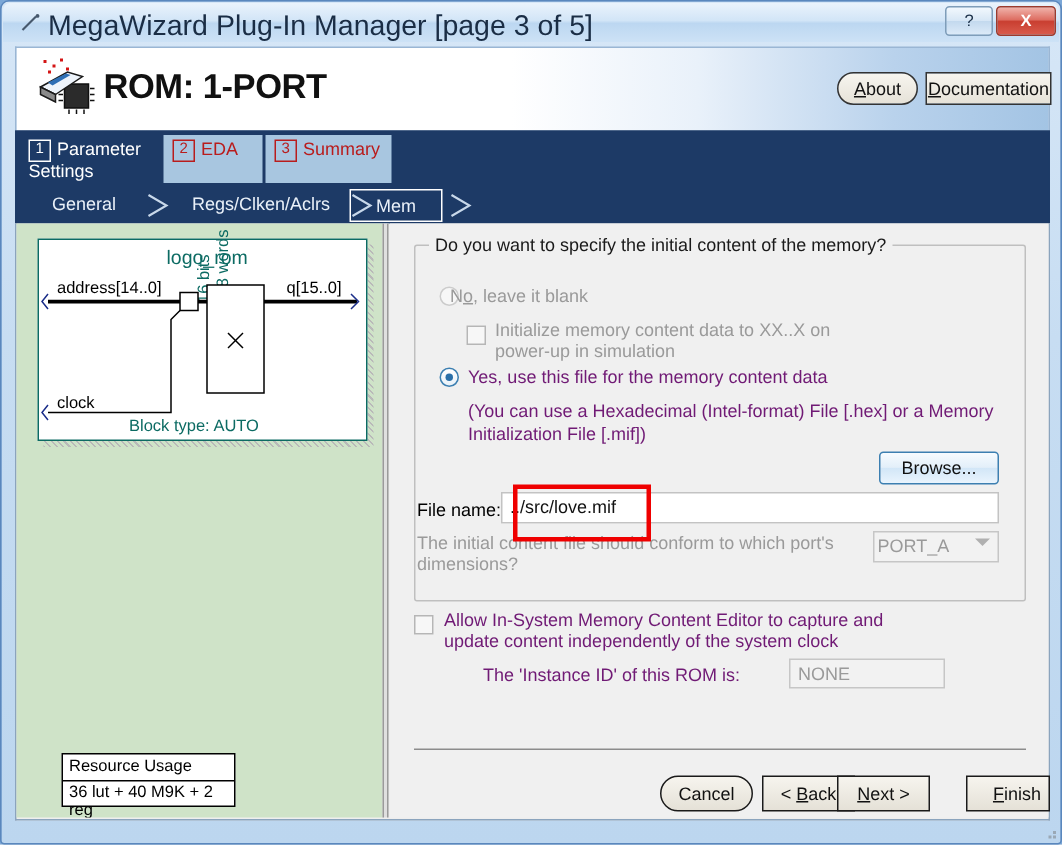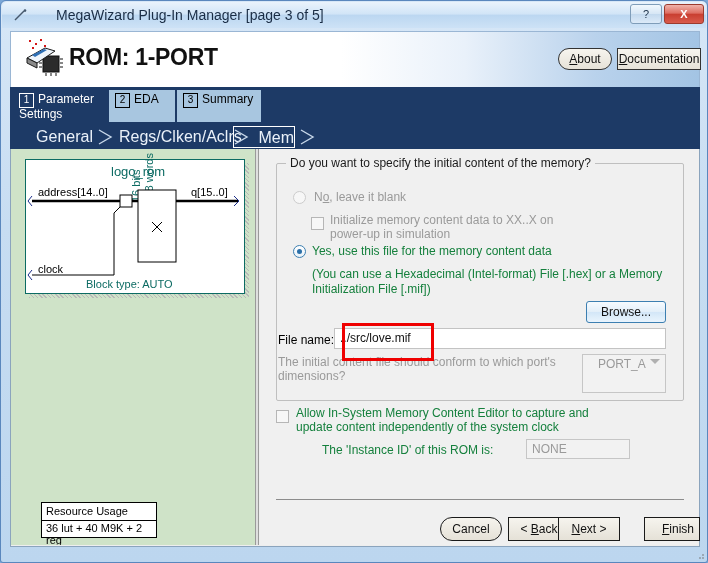--- a/index.html
+++ b/index.html
@@ -20,21 +20,21 @@
   #titlebar{
     position:absolute;left:1px;top:1px;width:704px;height:26px;
     border-radius:5px 5px 0 0;
     background:linear-gradient(to bottom,#eaf3fc 0%,#d2e5f7 45%,#bcd7f1 52%,#cde2f6 100%);
   }
   #title-icon{
     position:absolute;left:12px;top:7px;width:13px;height:13px;
   }
   #title-text{
     position:absolute;left:30px;top:5px;
-    font-size:14px;color:#1a2d45;white-space:nowrap;margin-left:24px;
+    font-size:19px;color:#1a2d45;white-space:nowrap;
   }
   .sysbtn{
     position:absolute;top:2px;height:20px;
     box-sizing:border-box;border:1px solid #7f9db9;border-radius:3px;
     text-align:center;font-size:11px;line-height:18px;color:#1b3048;
   }
   #btn-help{left:628px;width:32px;background:linear-gradient(to bottom,#f2f8fd,#d6e6f5 50%,#c3d9ee 51%,#dceaf8);}
   #btn-close{left:662px;width:40px;
     background:linear-gradient(to bottom,#f0b3ab,#de6e62 45%,#c93f31 52%,#d95b4c);
     border:1px solid #9c3a2d;color:#fff;font-weight:bold;}
@@ -60,33 +60,33 @@
   
   #tabstrip{
     position:absolute;left:9px;top:86px;width:690px;height:62px;
     background:#1d3a66;border:1px solid #1d3a66;box-sizing:border-box;
   }
   .tab{
     position:absolute;top:2px;height:32px;box-sizing:border-box;
     font-size:12px;padding-left:6px;padding-top:3px;line-height:13px;
   }
   .tab.active{background:#1d3a66;color:#ffffff;}
-  .tab.inactive{background:#a8c6e0;color:#000000;}
+  .tab.inactive{background:#a8c6e0;color:#b91c1c;}
   .tabnum{
     display:inline-block;width:13px;height:13px;line-height:12px;text-align:center;
     border:1px solid currentColor;font-size:10px;margin-right:4px;vertical-align:top;
   }
   .tab.active .tabnum{border-color:#fff;color:#fff;}
   #tab-1{left:2px;width:94px;}
   #tab-2{left:98px;width:66px;}
   #tab-3{left:166px;width:84px;}
   
   .sub{
-    position:absolute;top:38px;height:22px;color:#eaf1f9;font-size:16px;
-    line-height:21px;text-align:right;
+    position:absolute;top:38px;height:22px;color:#eaf1f9;font-size:12px;
+    line-height:21px;text-align:center;
   }
   #sub-1{left:8px;width:74px;}
   #sub-2{left:108px;width:110px;}
   #sub-3{left:222px;width:62px;border:1px solid #ffffff;box-sizing:border-box;}
   .chev{position:absolute;top:38px;width:28px;height:22px;}
   #chev-1{left:82px;}
   #chev-2{left:218px;}
   #chev-3{left:284px;}
   
   #body{
@@ -116,21 +116,21 @@
   
   #rightpane{position:absolute;left:249px;top:0px;width:439px;height:396px;background:#f0f0f0;}
   #group{
     position:absolute;left:16px;top:14px;width:408px;height:238px;
     border:1px solid #bfbfbf;box-sizing:border-box;border-radius:2px;
   }
   #group-title{
     position:absolute;left:26px;top:7px;background:#f0f0f0;padding:0 4px;
     font-size:12px;color:#1a1a1a;white-space:nowrap;
   }
-  .row{position:absolute;font-size:12px;color:#15803d;}
+  .row{position:absolute;font-size:12px;color:#701a75;}
   .dim{color:#9a9a9a;}
   .radio{
     position:absolute;width:13px;height:13px;border-radius:50%;
     border:1px solid #9aa7b2;box-sizing:border-box;
     background:linear-gradient(to bottom,#f6f9fc,#dfe7ef);
   }
   .radio.sel{border-color:#3c7fb1;background:linear-gradient(to bottom,#ffffff,#e8f1f8);}
   .radio.sel::after{content:"";position:absolute;left:3px;top:3px;width:5px;height:5px;border-radius:50%;background:#2a6fa8;}
   .radio.off{border-color:#cccccc;background:#f7f7f7;}
   .cbox{
@@ -148,23 +148,23 @@
     position:absolute;left:74px;top:179px;width:332px;height:21px;box-sizing:border-box;
     border:1px solid #c3c3c3;background:#ffffff;font-size:12px;color:#111;
     padding:2px 0 0 5px;
   }
   #redbox{
     position:absolute;left:341px;top:322px;width:92px;height:38px;
     border:3px solid #ef0000;box-sizing:border-box;
   }
   #txt-conform{position:absolute;left:18px;top:206px;width:280px;line-height:14px;font-size:12px;}
   #combo-port{
-    position:absolute;left:322px;top:205px;width:84px;height:39px;box-sizing:border-box;
+    position:absolute;left:322px;top:205px;width:84px;height:21px;box-sizing:border-box;
     border:1px solid #c6c6c6;background:#f2f2f2;font-size:12px;color:#9a9a9a;
-    padding:2px 0 0 15px;
+    padding:2px 0 0 2px;
   }
   #combo-arrow{position:absolute;left:390px;top:210px;width:0;height:0;
     border-left:5px solid transparent;border-right:5px solid transparent;border-top:5px solid #b0b0b0;}
   #chk-ise{position:absolute;left:16px;top:261px;}
   #txt-ise{position:absolute;left:36px;top:257px;width:330px;line-height:14px;font-size:12px;}
   #lbl-inst{position:absolute;left:62px;top:294px;font-size:12px;}
   #inp-inst{
     position:absolute;left:266px;top:290px;width:104px;height:20px;box-sizing:border-box;
     border:1px solid #c6c6c6;background:#f2f2f2;font-size:12px;color:#9a9a9a;padding:2px 0 0 5px;
   }
@@ -287,21 +287,21 @@
     </div>
 
     <div id="pane-split"></div>
 
     <div id="rightpane">
 
       <div id="group"></div>
       <div id="group-title">Do you want to specify the initial content of the memory?</div>
 
       <div class="radio off" style="left:33px;top:42px;"></div>
-      <div class="row dim" style="left:54px;top:41px;">N<span class="mn">o</span>, leave it blank</div>
+      <div class="row dim" style="left:40px;top:41px;">N<span class="mn">o</span>, leave it blank</div>
 
       <div class="cbox" style="left:51px;top:68px;"></div>
       <div class="row dim" style="left:70px;top:64px;line-height:14px;">
         <span>Initialize memory content data to XX..X on</span><br>
         <span>power-up in simulation</span>
       </div>
 
       <div class="radio sel" style="left:33px;top:96px;"></div>
       <div class="row" style="left:52px;top:95px;">Yes, use this file for the memory content data</div>
 

